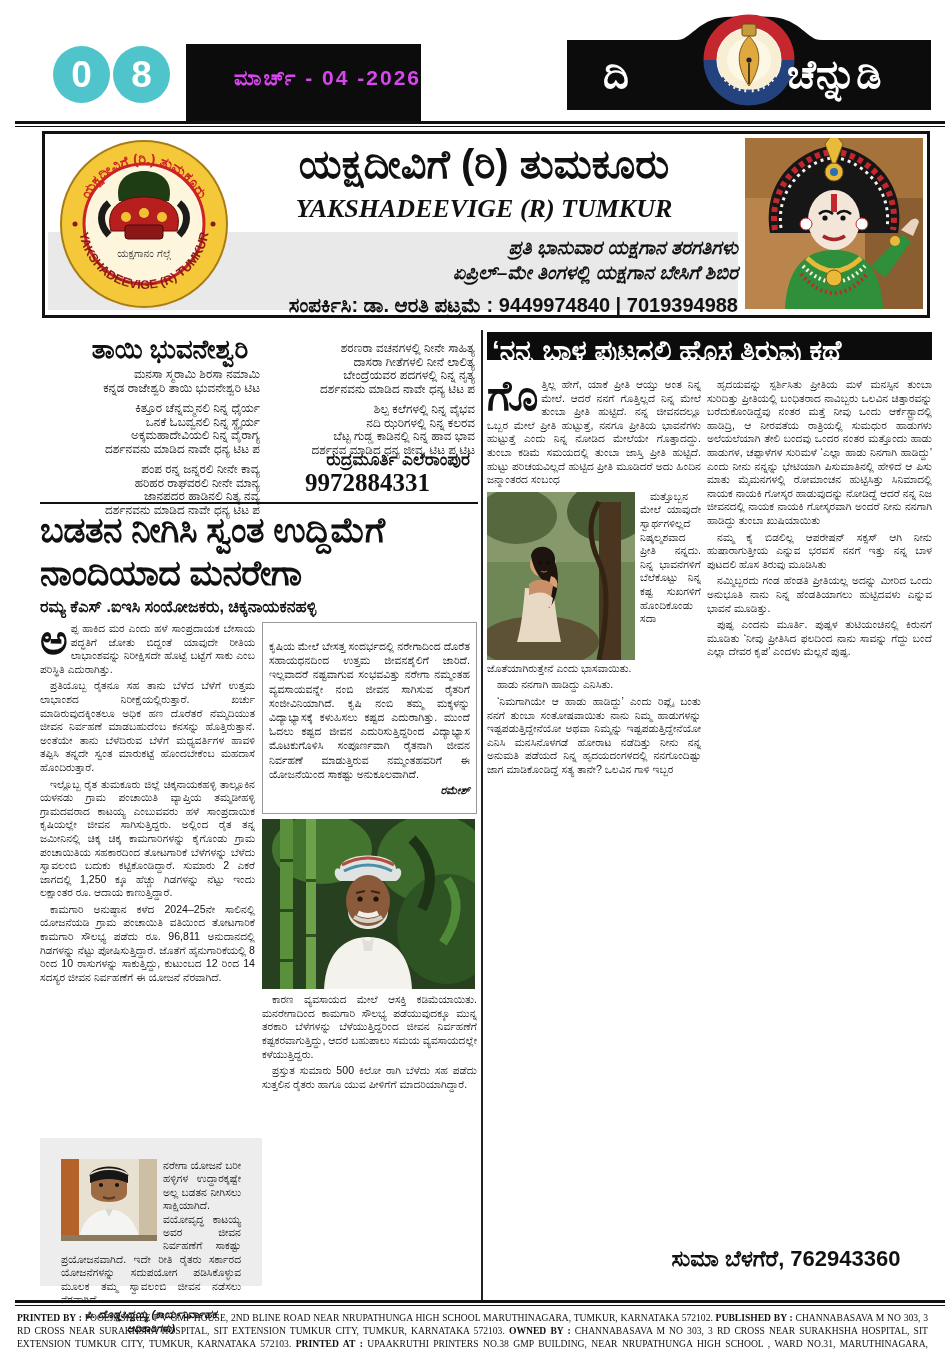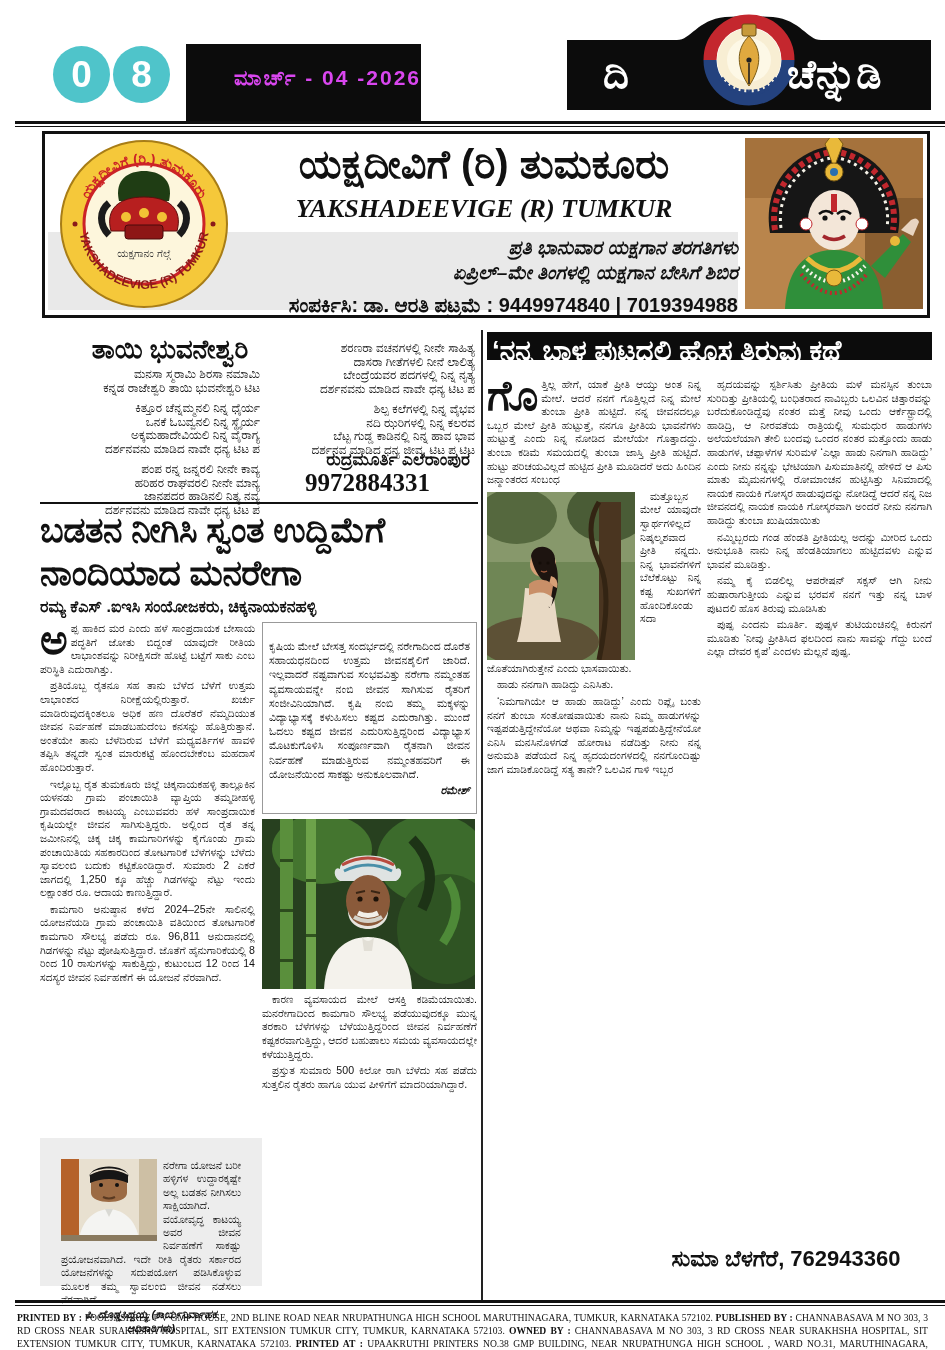--- a/index.html
+++ b/index.html
@@ -301,22 +301,22 @@
     </svg>
     <div>
         <p>ಮತ್ತೊಬ್ಬನ ಮೇಲೆ ಯಾವುದೇ ಸ್ವಾರ್ಥಗಳಿಲ್ಲದೆ ನಿಷ್ಕಲ್ಮಶವಾದ ಪ್ರೀತಿ ನನ್ನದು. ನಿನ್ನ ಭಾವನೆಗಳಿಗೆ ಬೆಲೆಕೊಟ್ಟು ನಿನ್ನ ಕಷ್ಟ ಸುಖಗಳಿಗೆ ಹೊಂದಿಕೊಂಡು ಸದಾ ಜೊತೆಯಾಗಿರುತ್ತೇನೆ ಎಂದು ಭಾಸವಾಯಿತು.</p>
         <p>ಹಾಡು ನನಗಾಗಿ ಹಾಡಿದ್ದು ಎನಿಸಿತು.</p>
         <p>‘ನಿಮಗಾಗಿಯೇ ಆ ಹಾಡು ಹಾಡಿದ್ದು’ ಎಂದು ರಿಪ್ಲೈ ಬಂತು ನನಗೆ ತುಂಬಾ ಸಂತೋಷವಾಯಿತು ನಾನು ನಿಮ್ಮ ಹಾಡುಗಳನ್ನು ಇಷ್ಟಪಡುತ್ತಿದ್ದೇನೆಯೋ ಅಥವಾ ನಿಮ್ಮನ್ನು ಇಷ್ಟಪಡುತ್ತಿದ್ದೇನೆಯೋ ಎನಿಸಿ ಮನಸಿನೊಳಗಡೆ ಹೋರಾಟ ನಡೆದಿತ್ತು ನೀನು ನನ್ನ ಅನುಮತಿ ಪಡೆಯದೆ ನಿನ್ನ ಹೃದಯದಂಗಳದಲ್ಲಿ ನನಗೊಂದಿಷ್ಟು ಜಾಗ ಮಾಡಿಕೊಂಡಿದ್ದೆ ಸತ್ಯ ತಾನೇ? ಒಲವಿನ ಗಾಳಿ ಇಬ್ಬರ</p>
       </div>
   </div>
 
   <div class="abs coltxt" style="left:707px;top:378px;width:225px;height:860px;">
       <p>ಹೃದಯವನ್ನು ಸ್ಪರ್ಶಿಸಿತು ಪ್ರೀತಿಯ ಮಳೆ ಮನಸ್ಸಿನ ತುಂಬಾ ಸುರಿದಿತ್ತು ಪ್ರೀತಿಯಲ್ಲಿ ಬಂಧಿತರಾದ ನಾವಿಬ್ಬರು ಒಲವಿನ ಚಿತ್ತಾರವನ್ನು ಬರೆದುಕೊಂಡಿದ್ದೆವು ನಂತರ ಮತ್ತೆ ನೀವು ಒಂದು ಆರ್ಕೆಸ್ಟ್ರಾದಲ್ಲಿ ಹಾಡಿದ್ರಿ, ಆ ನೀರವತೆಯ ರಾತ್ರಿಯಲ್ಲಿ ಸುಮಧುರ ಹಾಡುಗಳು ಅಲೆಯಲೆಯಾಗಿ ತೇಲಿ ಬಂದವು ಒಂದರ ನಂತರ ಮತ್ತೊಂದು ಹಾಡು ಹಾಡುಗಳ, ಚಪ್ಪಾಳೆಗಳ ಸುರಿಮಳೆ ‘ಎಲ್ಲಾ ಹಾಡು ನಿನಗಾಗಿ ಹಾಡಿದ್ದು’ ಎಂದು ನೀನು ನನ್ನನ್ನು ಭೇಟಿಯಾಗಿ ಪಿಸುಮಾತಿನಲ್ಲಿ ಹೇಳಿದೆ ಆ ಪಿಸು ಮಾತು ಮೈಮನಗಳಲ್ಲಿ ರೋಮಾಂಚನ ಹುಟ್ಟಿಸಿತ್ತು ಸಿನಿಮಾದಲ್ಲಿ ನಾಯಕ ನಾಯಕಿ ಗೋಸ್ಕರ ಹಾಡುವುದನ್ನು ನೋಡಿದ್ದೆ ಆದರೆ ನನ್ನ ನಿಜ ಜೀವನದಲ್ಲಿ ನಾಯಕ ನಾಯಕಿ ಗೋಸ್ಕರವಾಗಿ ಅಂದರೆ ನೀನು ನನಗಾಗಿ ಹಾಡಿದ್ದು ತುಂಬಾ ಖುಷಿಯಾಯಿತು</p>
+      <p>ನಮ್ಮ ಕೈ ಬಿಡಲಿಲ್ಲ ಆಪರೇಷನ್ ಸಕ್ಸಸ್ ಆಗಿ ನೀನು ಹುಷಾರಾಗುತ್ತೀಯ ಎನ್ನುವ ಭರವಸೆ ನನಗೆ ಇತ್ತು ನನ್ನ ಬಾಳ ಪುಟದಲಿ ಹೊಸ ತಿರುವು ಮೂಡಿಸಿತು</p>
       <p>ನಮ್ಮಿಬ್ಬರದು ಗಂಡ ಹೆಂಡತಿ ಪ್ರೀತಿಯಲ್ಲ ಅದನ್ನು ಮೀರಿದ ಒಂದು ಅನುಭೂತಿ ನಾನು ನಿನ್ನ ಹೆಂಡತಿಯಾಗಲು ಹುಟ್ಟಿದವಳು ಎನ್ನುವ ಭಾವನೆ ಮೂಡಿತ್ತು.</p>
-      <p>ನಮ್ಮ ಕೈ ಬಿಡಲಿಲ್ಲ ಆಪರೇಷನ್ ಸಕ್ಸಸ್ ಆಗಿ ನೀನು ಹುಷಾರಾಗುತ್ತೀಯ ಎನ್ನುವ ಭರವಸೆ ನನಗೆ ಇತ್ತು ನನ್ನ ಬಾಳ ಪುಟದಲಿ ಹೊಸ ತಿರುವು ಮೂಡಿಸಿತು</p>
       <p>ಪುಷ್ಪ ಎಂದನು ಮೂರ್ತಿ. ಪುಷ್ಪಳ ತುಟಿಯಂಚಿನಲ್ಲಿ ಕಿರುನಗೆ ಮೂಡಿತು ‘ನೀವು ಪ್ರೀತಿಸಿದ ಫಲದಿಂದ ನಾನು ಸಾವನ್ನು ಗೆದ್ದು ಬಂದೆ ಎಲ್ಲಾ ದೇವರ ಕೃಪೆ’ ಎಂದಳು ಮೆಲ್ಲನೆ ಪುಷ್ಪ.</p>
     </div>
 
   <div class="abs sig-right" style="left:640px;top:1246px;width:292px;text-align:center;">ಸುಮಾ ಬೆಳಗೆರೆ, 762943360</div>
 
   <div class="abs rule" style="left:15px;top:1300px;width:930px;height:3px;"></div>
   <div class="abs rule" style="left:15px;top:1305px;width:930px;height:1px;"></div>
   <div class="abs footer" style="left:17px;top:1311px;width:911px;"><b>PRINTED BY : </b>POOEJASHREE P V GMP HOUSE, 2ND BLINE ROAD NEAR NRUPATHUNGA HIGH SCHOOL MARUTHINAGARA, TUMKUR, KARNATAKA 572102. <b>PUBLISHED BY : </b>CHANNABASAVA M NO 303, 3 RD CROSS NEAR SURAKHSHA HOSPITAL, SIT EXTENSION TUMKUR CITY, TUMKUR, KARNATAKA 572103. <b>OWNED BY : </b>CHANNABASAVA M NO 303, 3 RD CROSS NEAR SURAKHSHA HOSPITAL, SIT EXTENSION TUMKUR CITY, TUMKUR, KARNATAKA 572103. <b>PRINTED AT : </b>UPAAKRUTHI PRINTERS NO.38 GMP BUILDING, NEAR NRUPATHUNGA HIGH SCHOOL , WARD NO.31, MARUTHINAGARA, TUMAKUR, KARNATAKA 572102. 3 RD CROSS NEAR SURAKHSHA HOSPITAL, SIT EXTENSION TUMKUR CITY, TUMKUR, KARNATAKA 572103. CHANNABASAVA M NO 303, 3 RD CROSS NEAR SURAKHSHA HOSPITAL, SIT EXTENSION TUMKUR CITY, TUMKUR, KARNATAKA 572103.</div>
 
 </div>

